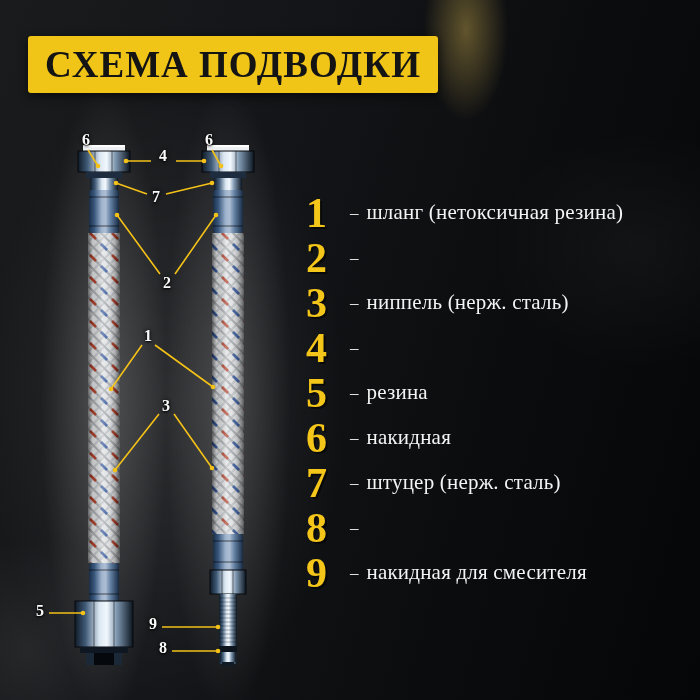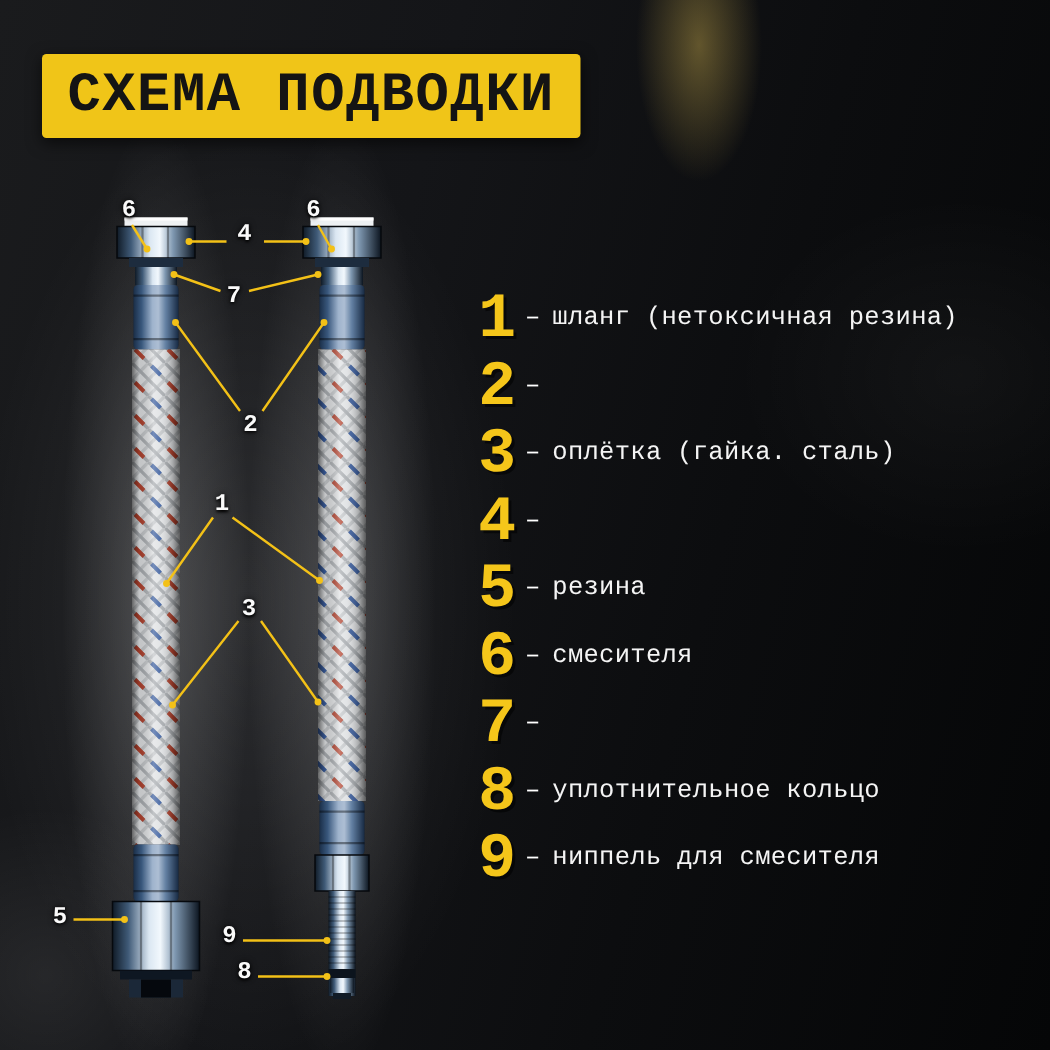--- a/index.html
+++ b/index.html
@@ -1,27 +1,26 @@
 <!DOCTYPE html>
 <html><head>
 <meta charset="utf-8">
 <style>
   html,body{margin:0;padding:0;background:#000;}
   .stage{
     position:relative;width:700px;height:700px;overflow:hidden;
-    font-family:Liberation Mono, monospace;
+    font-family:Liberation Serif, serif;
     background:
       radial-gradient(90px 460px at 104px 400px, rgba(255,255,255,0.20), rgba(255,255,255,0) 70%),
       radial-gradient(90px 460px at 228px 400px, rgba(255,255,255,0.18), rgba(255,255,255,0) 70%),
       radial-gradient(240px 430px at 165px 400px, rgba(255,255,255,0.10), rgba(255,255,255,0) 75%),
       radial-gradient(60px 130px at 466px 30px, rgba(222,189,84,0.40), rgba(222,189,84,0) 70%),
       radial-gradient(160px 160px at 30px 650px, rgba(255,255,255,0.07), rgba(255,255,255,0) 70%),
       radial-gradient(200px 160px at 640px 250px, rgba(255,255,255,0.04), rgba(255,255,255,0) 75%),
       linear-gradient(105deg,#1a1b1d 0%,#141518 35%,#0c0d0f 65%,#050607 100%);
-    text-align: right;
   }
   .title-banner{
     position:absolute;left:28px;top:36px;
     background:#f0c518;color:#141414;
     padding:7px 17px;border-radius:3px;
     font-size:37px;font-weight:800;letter-spacing:1px;white-space:nowrap;
     box-shadow:0 3px 10px rgba(0,0,0,0.6);
   }
   .diagram{position:absolute;left:0;top:0;width:300px;height:700px;}
   .callout{
@@ -29,21 +28,21 @@
     color:#fafafa;font-weight:bold;font-size:16px;
     text-shadow:0 1px 2px #000,0 0 4px rgba(0,0,0,0.8);
   }
   .legend{position:absolute;left:306px;top:190px;width:388px;}
   .legend-row{display:flex;align-items:center;height:45px;}
   .legend-num{
     width:38px;flex:none;font-size:42px;font-weight:800;line-height:1;
     color:#f5c61a;text-shadow:2px 2px 0 rgba(0,0,0,0.55);
   }
   .legend-dash{color:#ffffff;font-size:17px;margin:0 8px 0 6px;flex:none;}
-  .legend-label{color:#f4f4f4;font-size:17px;letter-spacing:0.2px;white-space:nowrap;}
+  .legend-label{color:#f4f4f4;font-size:21px;letter-spacing:0.2px;white-space:nowrap;}
 </style>
 </head>
 <body>
 
 <div class="stage">
 
   <div class="title-banner">
     <span>СХЕМА ПОДВОДКИ</span>
   </div>
 
@@ -170,45 +169,45 @@
       <span class="legend-dash">–</span>
       <span class="legend-label">шланг (нетоксичная резина)</span>
     </div>
     <div class="legend-row">
       <span class="legend-num">2</span>
       <span class="legend-dash">–</span>
     </div>
     <div class="legend-row">
       <span class="legend-num">3</span>
       <span class="legend-dash">–</span>
-      <span class="legend-label">оплётка (гайка. сталь)</span>
+      <span class="legend-label">ниппель (нерж. сталь)</span>
     </div>
     <div class="legend-row">
       <span class="legend-num">4</span>
       <span class="legend-dash">–</span>
     </div>
     <div class="legend-row">
       <span class="legend-num">5</span>
       <span class="legend-dash">–</span>
       <span class="legend-label">резина</span>
     </div>
     <div class="legend-row">
       <span class="legend-num">6</span>
       <span class="legend-dash">–</span>
-      <span class="legend-label">смесителя</span>
+      <span class="legend-label">накидная</span>
     </div>
     <div class="legend-row">
       <span class="legend-num">7</span>
       <span class="legend-dash">–</span>
+      <span class="legend-label">штуцер (нерж. сталь)</span>
     </div>
     <div class="legend-row">
       <span class="legend-num">8</span>
       <span class="legend-dash">–</span>
-      <span class="legend-label">уплотнительное кольцо</span>
     </div>
     <div class="legend-row">
       <span class="legend-num">9</span>
       <span class="legend-dash">–</span>
-      <span class="legend-label">ниппель для смесителя</span>
+      <span class="legend-label">накидная для смесителя</span>
     </div>
   </div>
 
 </div>
 
 </body></html>

